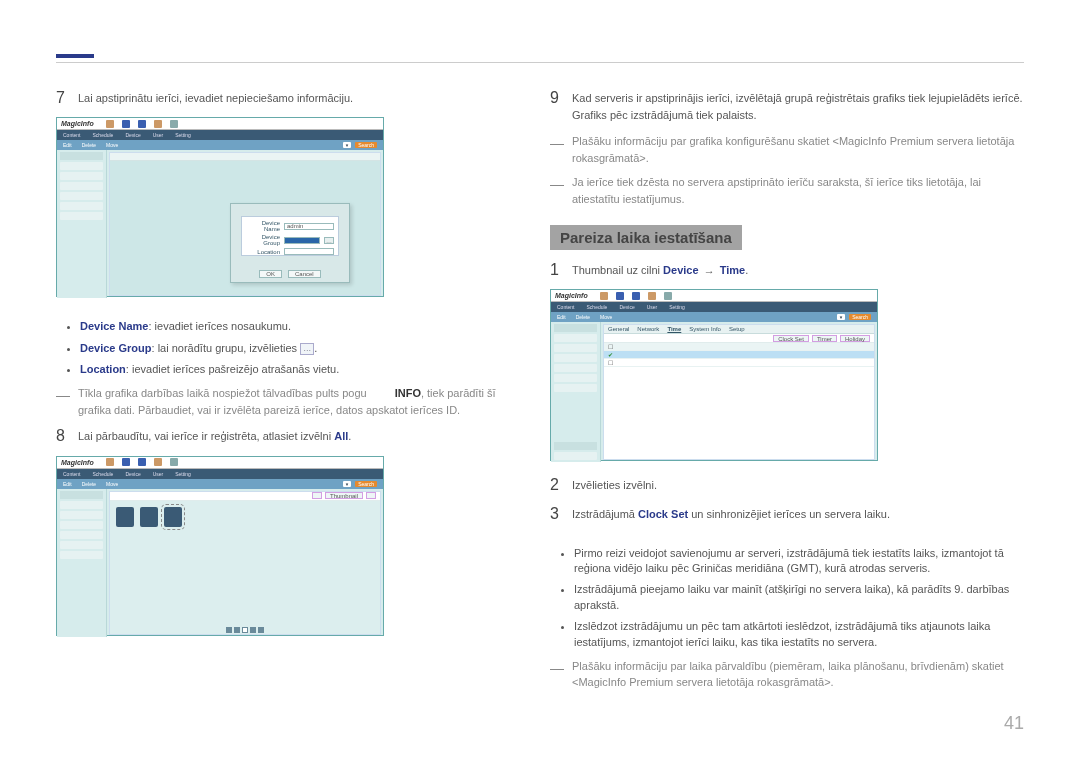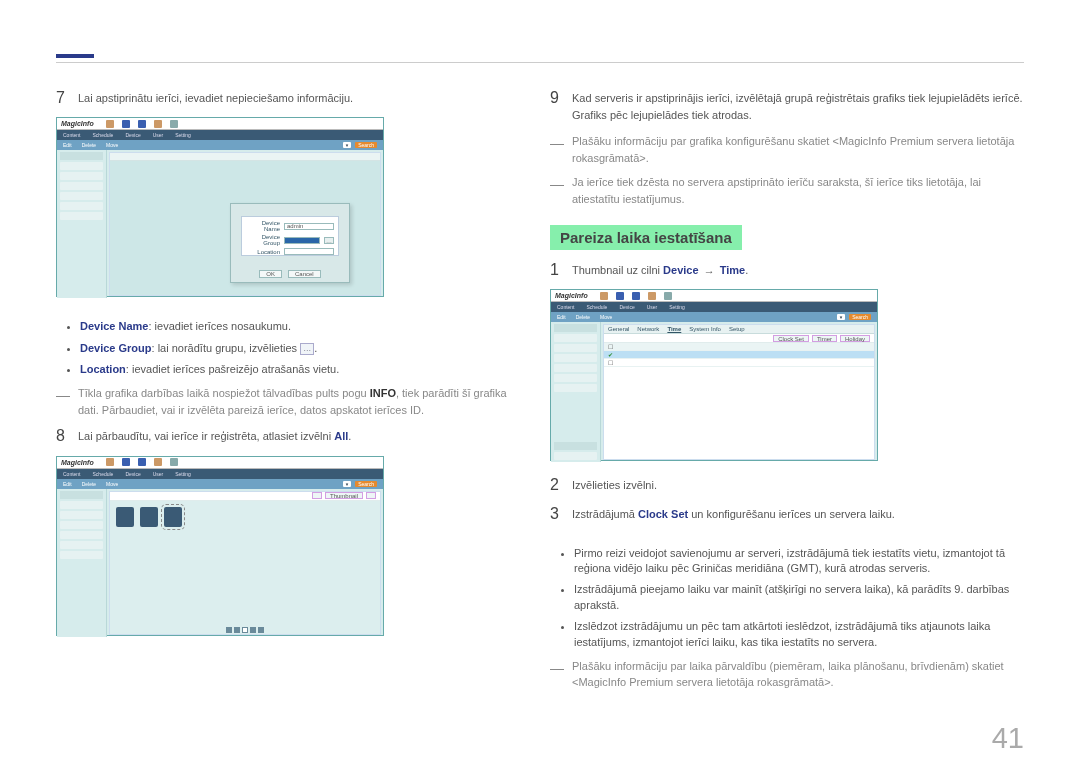--- a/index.html
+++ b/index.html
@@ -176,41 +176,41 @@
   .term { color: #2a3a8a; font-weight: bold; }
   .dash-note {
     display: flex;
     margin: 4px 0 8px 0;
     line-height: 1.5;
     color: #888;
   }
   .dash-note .dash { width: 22px; flex-shrink:0; font-size:14px; color:#888; }
   .section-title {
     display: inline-block;
-    background: #86efac;
+    background: #a3a3a3;
     color: #444;
     font-size: 15px;
     font-weight: bold;
     padding: 4px 10px;
     margin: 10px 0 10px 0;
   }
   .intro-line { margin-bottom: 10px; line-height:1.5; }
-  .bold-inline { color: #333; font-weight: bold; }
+  .bold-inline { color: #333; font-weight: bold; margin-left: 25px; }
   .arrow { padding: 0 2px; }
   .sm-icon-box {
     display: inline-block; width: 14px; height: 12px;
     border: 1px solid #aac; background: #f0f4f8;
     vertical-align: middle; text-align:center; line-height:10px;
     font-size:8px; color:#556;
   }
   .page-num {
     position: absolute;
-    bottom: 8px;
+    bottom: 29px;
     right: 56px;
-    font-size: 29px;
+    font-size: 18px;
     color: #aaa;
   }
   .ss-sb-head { background:#c8e0e0; height:8px; }
 </style>
 </head>
 <body>
 
 <div class="topbar-accent"></div>
 <div class="topbar-line"></div>
 
@@ -360,21 +360,21 @@
       </div>
     </div>
   </div>
 
 </div>
 
 <div class="col-right">
 
   <div class="step">
     <div class="step-num">9</div>
-    <div class="step-text">Kad serveris ir apstiprinājis ierīci, izvēlētajā grupā reģistrētais grafiks tiek lejupielādēts ierīcē. Grafiks pēc lejupielādes tiek atrodas.</div>
+    <div class="step-text">Kad serveris ir apstiprinājis ierīci, izvēlētajā grupā reģistrētais grafiks tiek lejupielādēts ierīcē. Grafiks pēc izstrādājumā tiek palaists.</div>
   </div>
 
   <div class="dash-note">
     <div class="dash">―</div>
     <div>Plašāku informāciju par grafika konfigurēšanu skatiet &lt;MagicInfo Premium servera lietotāja rokasgrāmatā&gt;.</div>
   </div>
   <div class="dash-note">
     <div class="dash">―</div>
     <div>Ja ierīce tiek dzēsta no servera apstiprināto ierīču saraksta, šī ierīce tiks lietotāja, lai atiestatītu iestatījumus.</div>
   </div>
@@ -459,25 +459,25 @@
     </div>
   </div>
 
   <div class="step">
     <div class="step-num">2</div>
     <div class="step-text">Izvēlieties izvēlni.</div>
   </div>
 
   <div class="step">
     <div class="step-num">3</div>
-    <div class="step-text"><span>Izstrādājumā </span><span class="term">Clock Set</span><span> un konfigurēšanu ierīces un servera laiku.</span></div>
+    <div class="step-text"><span>Izstrādājumā </span><span class="term">Clock Set</span><span> un sinhronizējiet ierīces un servera laiku.</span></div>
   </div>
 
   <ul class="bullet-list">
-    <li>Pirmo reizi veidojot savienojumu ar serveri, izstrādājumā tiek iestatīts vietu, izmantojot tā reģiona vidējo laiku pēc Griničas meridiāna (GMT), kurā atrodas serveris.</li>
+    <li>Pirmo reizi veidojot savienojumu ar serveri, izstrādājumā tiek iestatīts laiks, izmantojot tā reģiona vidējo laiku pēc Griničas meridiāna (GMT), kurā atrodas serveris.</li>
     <li>Izstrādājumā pieejamo laiku var mainīt (atšķirīgi no servera laika), kā parādīts 9. darbības aprakstā.</li>
     <li>Izslēdzot izstrādājumu un pēc tam atkārtoti ieslēdzot, izstrādājumā tiks atjaunots laika iestatījums, izmantojot ierīci laiku, kas tika iestatīts no servera.</li>
   </ul>
 
   <div class="dash-note">
     <div class="dash">―</div>
     <div>Plašāku informāciju par laika pārvaldību (piemēram, laika plānošanu, brīvdienām) skatiet &lt;MagicInfo Premium servera lietotāja rokasgrāmatā&gt;.</div>
   </div>
 
 </div>

